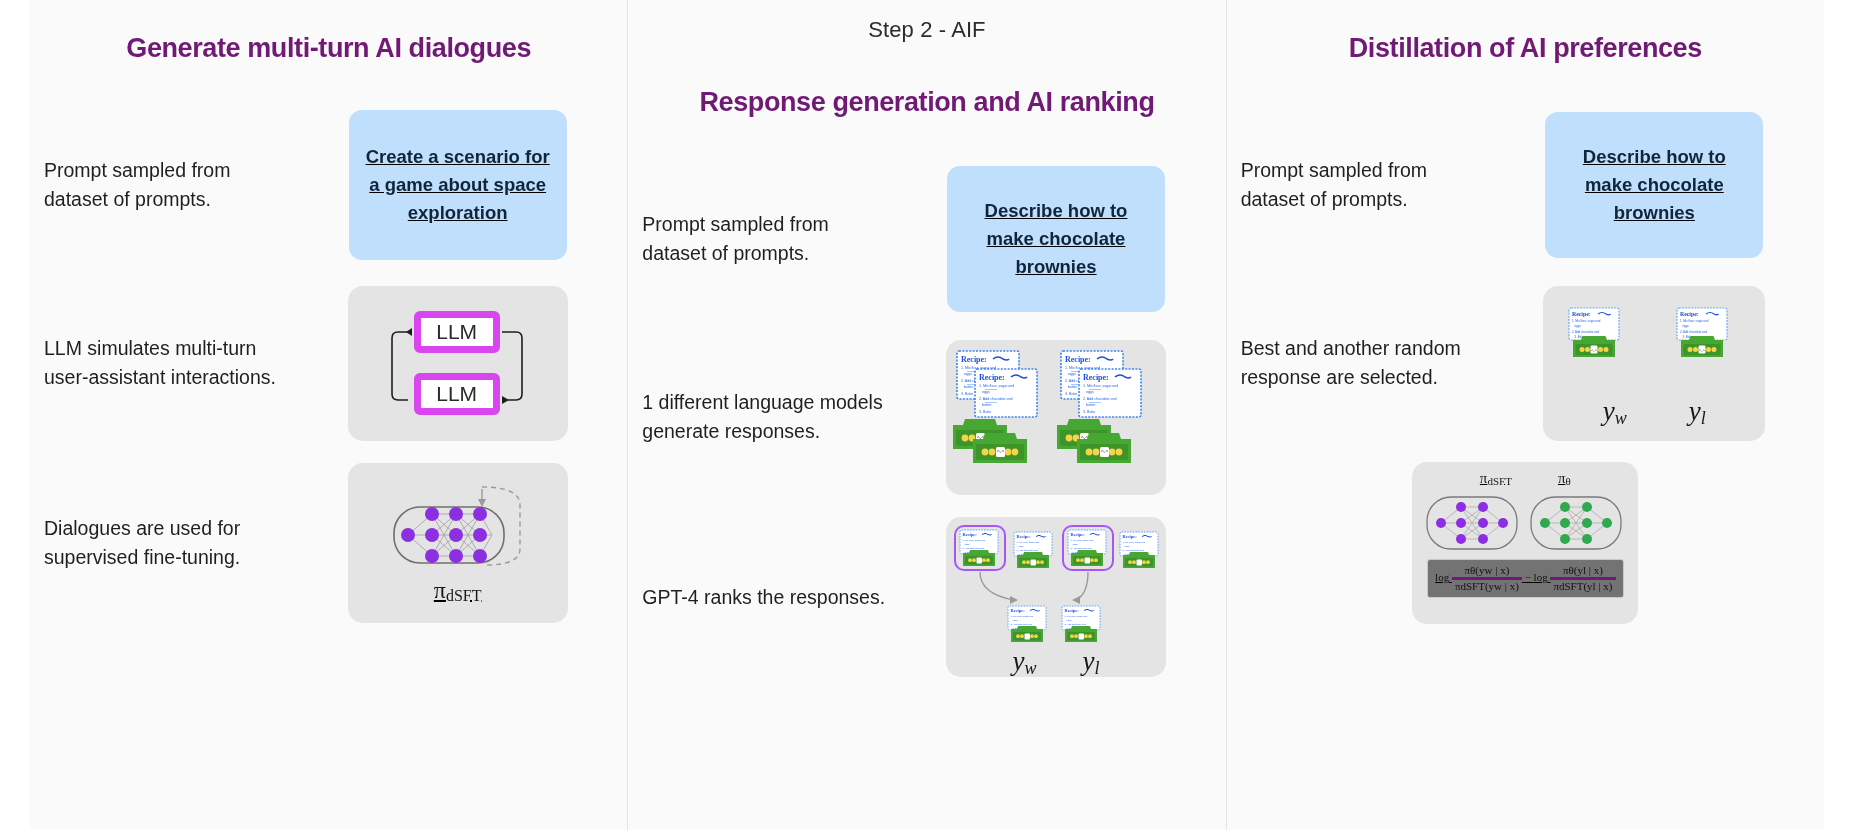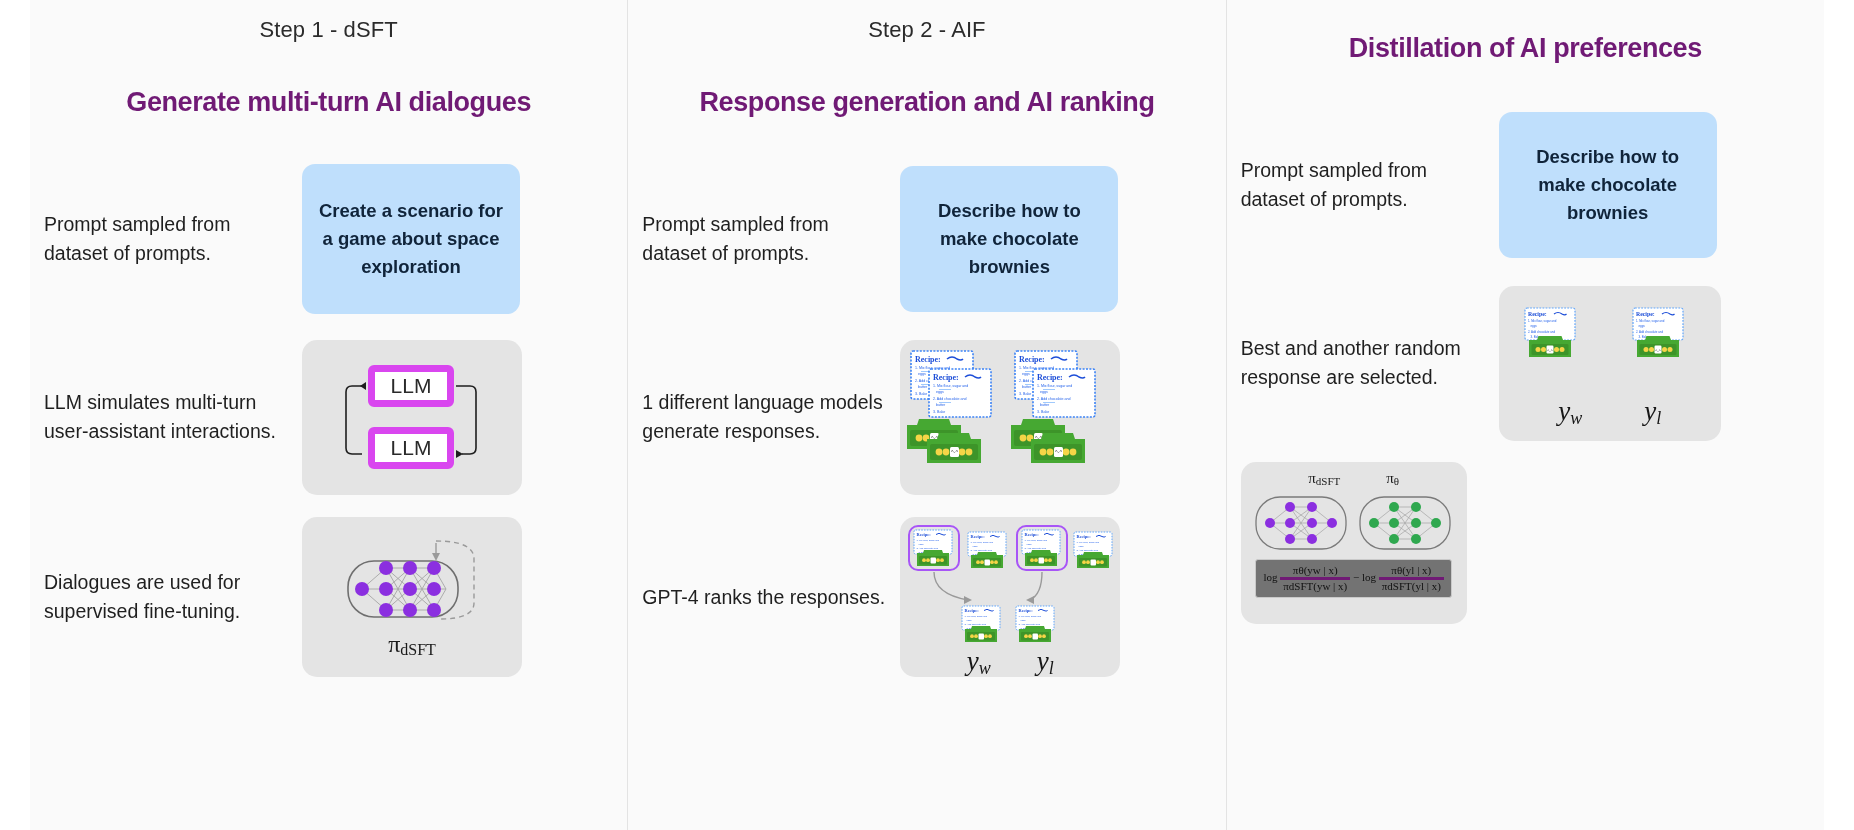--- a/index.html
+++ b/index.html
@@ -60,21 +60,22 @@
     flex: 0 0 258px;
     font-size: 19.5px;
     line-height: 1.48;
     color: #1f1f1f;
     padding-right: 8px;
   }
   .row-visual {
     flex: 1 1 auto;
     display: flex;
     align-items: center;
-    justify-content: flex-start;
+    justify-content: center;
+    text-decoration: underline;
   }
 
   
   .prompt-bubble {
     background: #bfdffc;
     border-radius: 13px;
     width: 218px;
     min-height: 150px;
     display: flex;
     align-items: center;
@@ -164,21 +165,20 @@
   .frac { display:inline-block; vertical-align: middle; text-align:center; }
   .frac .num { display:block; border-bottom: 3px solid #701a75; padding: 0 3px 1px; }
   .frac .den { display:block; padding: 1px 3px 0; }
 </style>
 </head>
 <body>
 
 <div id="figure">
 
   <div class="column c1">
-    <div class="step-label">Step 1 - dSFT</div>
     <div class="col-title">Generate multi-turn AI dialogues</div>
 
     <div class="row r1">
       <div class="row-caption">Prompt sampled from dataset of prompts.</div>
       <div class="row-visual">
         <div class="prompt-bubble">Create a scenario for a game about space exploration</div>
       </div>
     </div>
 
     <div class="row r2">

